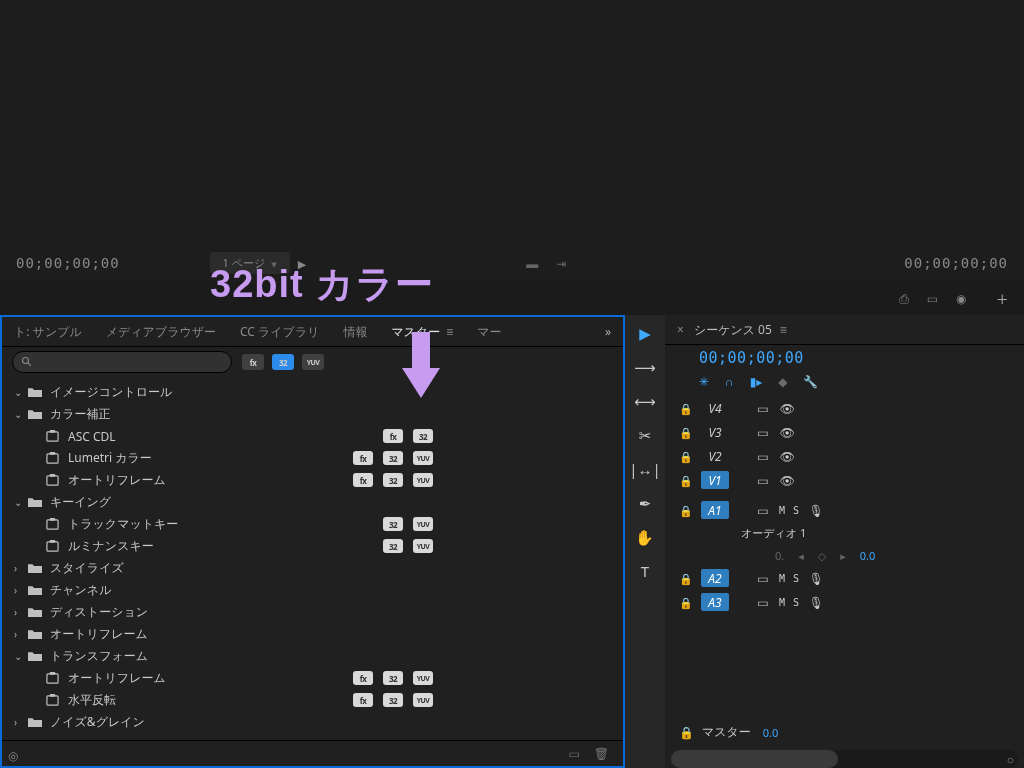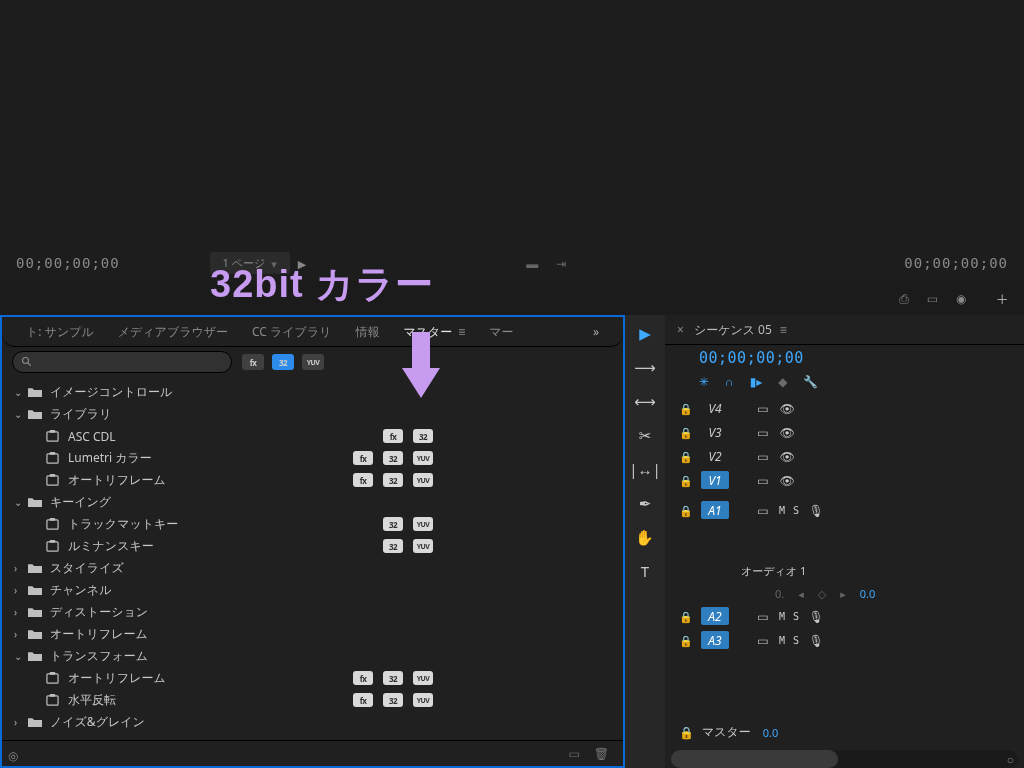--- a/index.html
+++ b/index.html
@@ -39,21 +39,21 @@
 
 
 .lower{display:flex;height:453px;}
 .effects-panel{width:625px;border:2px solid var(--highlight-border);background:var(--panel2);display:flex;flex-direction:column;position:relative;}
 .mid-tools{width:40px;background:#272727;display:flex;flex-direction:column;align-items:center;padding-top:8px;gap:14px;color:#c8c8c8;}
 .mid-tools .tool{font-size:15px;cursor:pointer;}
 .mid-tools .tool.sel{color:var(--blue-bright);}
 .timeline-panel{flex:1;background:var(--panel2);display:flex;flex-direction:column;}
 
 
-.eff-tabs{height:30px;display:flex;align-items:center;gap:24px;padding:0 24px;color:var(--text-dim);font-size:12px;border-bottom:1px solid #000;border-radius:13px;}
+.eff-tabs{height:30px;display:flex;align-items:center;gap:24px;padding:0 12px;color:var(--text-dim);font-size:12px;border-bottom:1px solid #000;}
 .eff-tab{white-space:nowrap;cursor:pointer;}
 .eff-tab.active{color:var(--text-bright);}
 .eff-tab.active::after{content:"≡";margin-left:6px;color:#8a8a8a;}
 .eff-tabs .expand{margin-left:auto;color:#aaa;}
 
 
 .eff-search-row{height:30px;display:flex;align-items:center;padding:0 10px;gap:10px;}
 .eff-search{flex:0 0 220px;height:22px;background:#313131;border-radius:11px;border:1px solid #000;display:flex;align-items:center;padding:0 8px;color:#888;}
 .eff-search svg{width:12px;height:12px;fill:#888;margin-right:6px;}
 .badge{width:22px;height:16px;border-radius:3px;background:#404040;display:flex;align-items:center;justify-content:center;font-size:8px;color:#ccc;font-weight:700;letter-spacing:-0.5px;}
@@ -88,21 +88,21 @@
 .tl-ruler .playline{position:absolute;top:12px;width:1px;height:320px;background:var(--blue);}
 
 
 .tracks{flex:1;padding:2px 0 0 14px;}
 .track{display:flex;align-items:center;height:24px;gap:8px;}
 .track .lock{width:14px;color:#888;font-size:11px;}
 .track .tname{width:28px;height:18px;display:flex;align-items:center;justify-content:center;color:#ccc;font-size:12px;border-radius:2px;font-style:italic;}
 .track .tname.sel{background:var(--accent-sel);color:#fff;}
 .track .eye, .track .ins, .track .tgl, .track .mic{color:#ccc;font-size:12px;width:16px;text-align:center;}
 .track .lbl-row{color:#ccc;font-size:11px;}
-.track.audio-meta{height:22px;margin-top:38px;}
+.track.audio-meta{height:22px;}
 .track .ms{font-family:ui-monospace,monospace;font-size:10px;letter-spacing:1px;color:#ccc;}
 .tl-hscroll{height:18px;margin:6px 6px 0 6px;background:#1a1a1a;border-radius:9px;position:relative;}
 .tl-hscroll .thumb{position:absolute;left:0;top:0;height:18px;width:48%;background:#3a3a3a;border-radius:9px;}
 .master-row{display:flex;align-items:center;height:24px;gap:8px;padding-left:14px;}
 .master-row .zero{color:var(--blue-bright);font-size:11px;margin-left:4px;}
 .aud-sub{display:flex;align-items:center;gap:14px;color:#666;font-size:11px;height:22px;padding-left:96px;}
 .aud-sub .v{color:var(--blue-bright);}
 
 
 .annotation-text{position:absolute;left:210px;top:259px;font-size:38px;font-weight:800;color:var(--annotation);letter-spacing:1px;pointer-events:none;z-index:60;font-family:"Hiragino Kaku Gothic ProN","Meiryo",sans-serif;}
@@ -183,21 +183,21 @@
           </span>
           <span class="label">イメージコントロール</span>
         </div>
         <div class="row">
           <span class="chev">⌄</span>
           <span class="folder-ico">
             <svg viewBox="0 0 16 12">
               <path d="M0 1h5l2 2h9v8H0z"></path>
             </svg>
           </span>
-          <span class="label">ライブラリ</span>
+          <span class="label">カラー補正</span>
         </div>
         <div class="row depth1">
           <span class="preset-ico">
             <svg viewBox="0 0 14 14">
               <rect x="1" y="2" width="12" height="10" rx="1" fill="none" stroke="#bfbfbf" stroke-width="1.3"></rect>
               <rect x="4" y="0" width="6" height="3" rx="1"></rect>
             </svg>
           </span>
           <span class="label">ASC CDL</span>
           <div class="row-badges">

